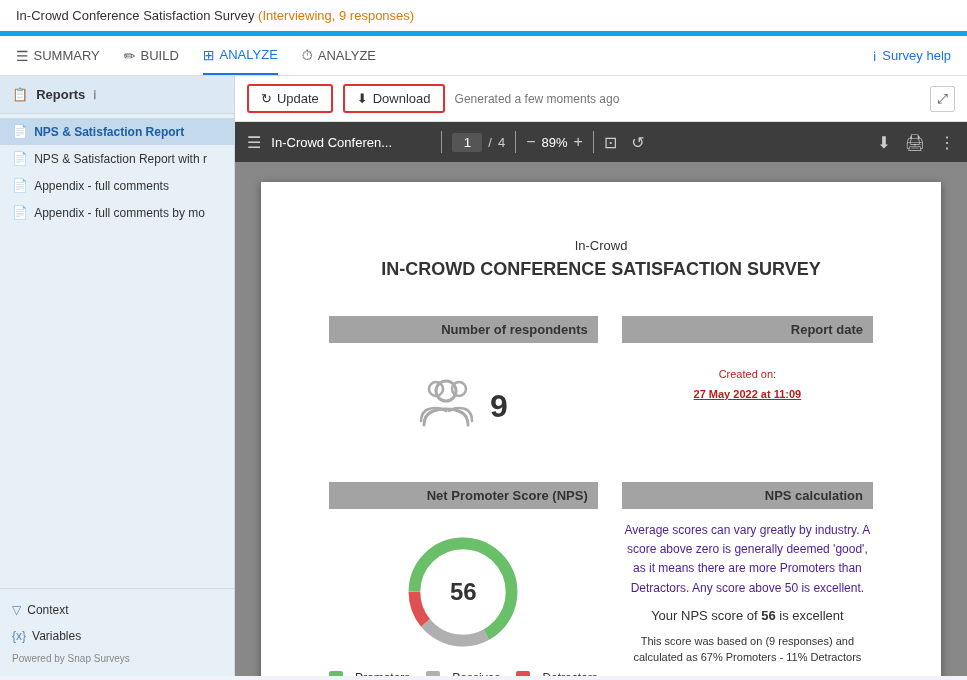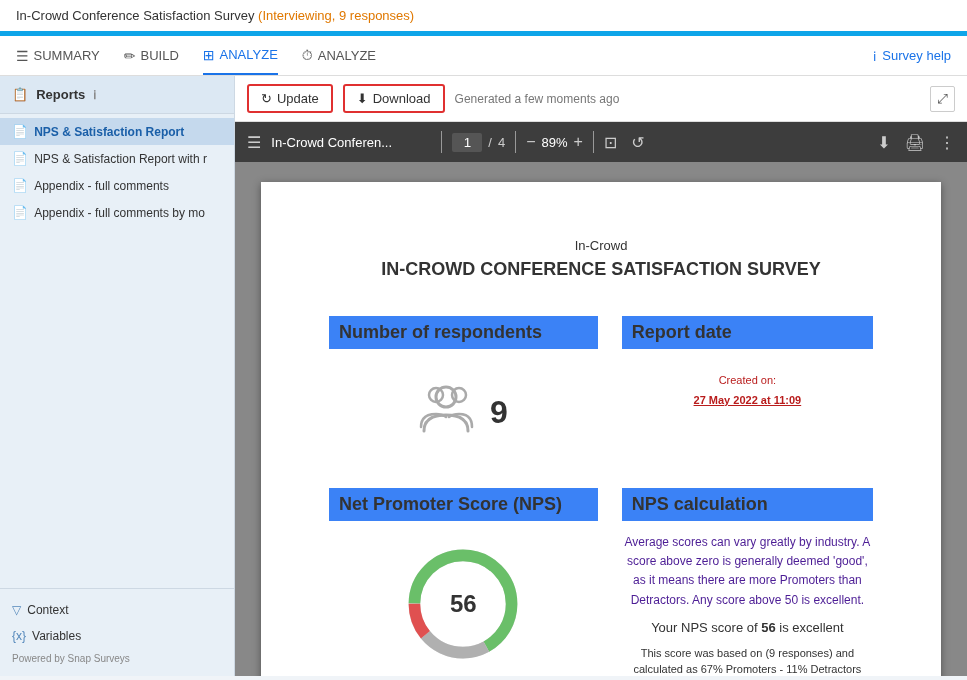--- a/index.html
+++ b/index.html
@@ -141,26 +141,27 @@
       position: relative;
     }
 
     
     .pdf-company { text-align: center; font-size: 13px; color: #333; margin-bottom: 6px; }
     .pdf-main-title { text-align: center; font-size: 18px; font-weight: bold; color: #333; margin-bottom: 24px; }
 
     .report-grid { display: grid; grid-template-columns: 1fr 1fr; gap: 0; }
     .report-section { padding: 12px; }
     .report-section-header {
-      background: #3b82f6;
+      background: #a3a3a3;
       padding: 6px 10px;
-      font-size: 18px;
+      font-size: 13px;
       font-weight: bold;
       color: #333;
       margin-bottom: 12px;
+      text-align: right;
     }
 
     .respondents-content {
       display: flex; align-items: center; gap: 16px;
       padding: 20px 10px;
       justify-content: center;
     }
     .person-icon { font-size: 50px; color: #aaa; line-height: 1; }
     .respondent-count { font-size: 32px; font-weight: bold; color: #333; }
 

